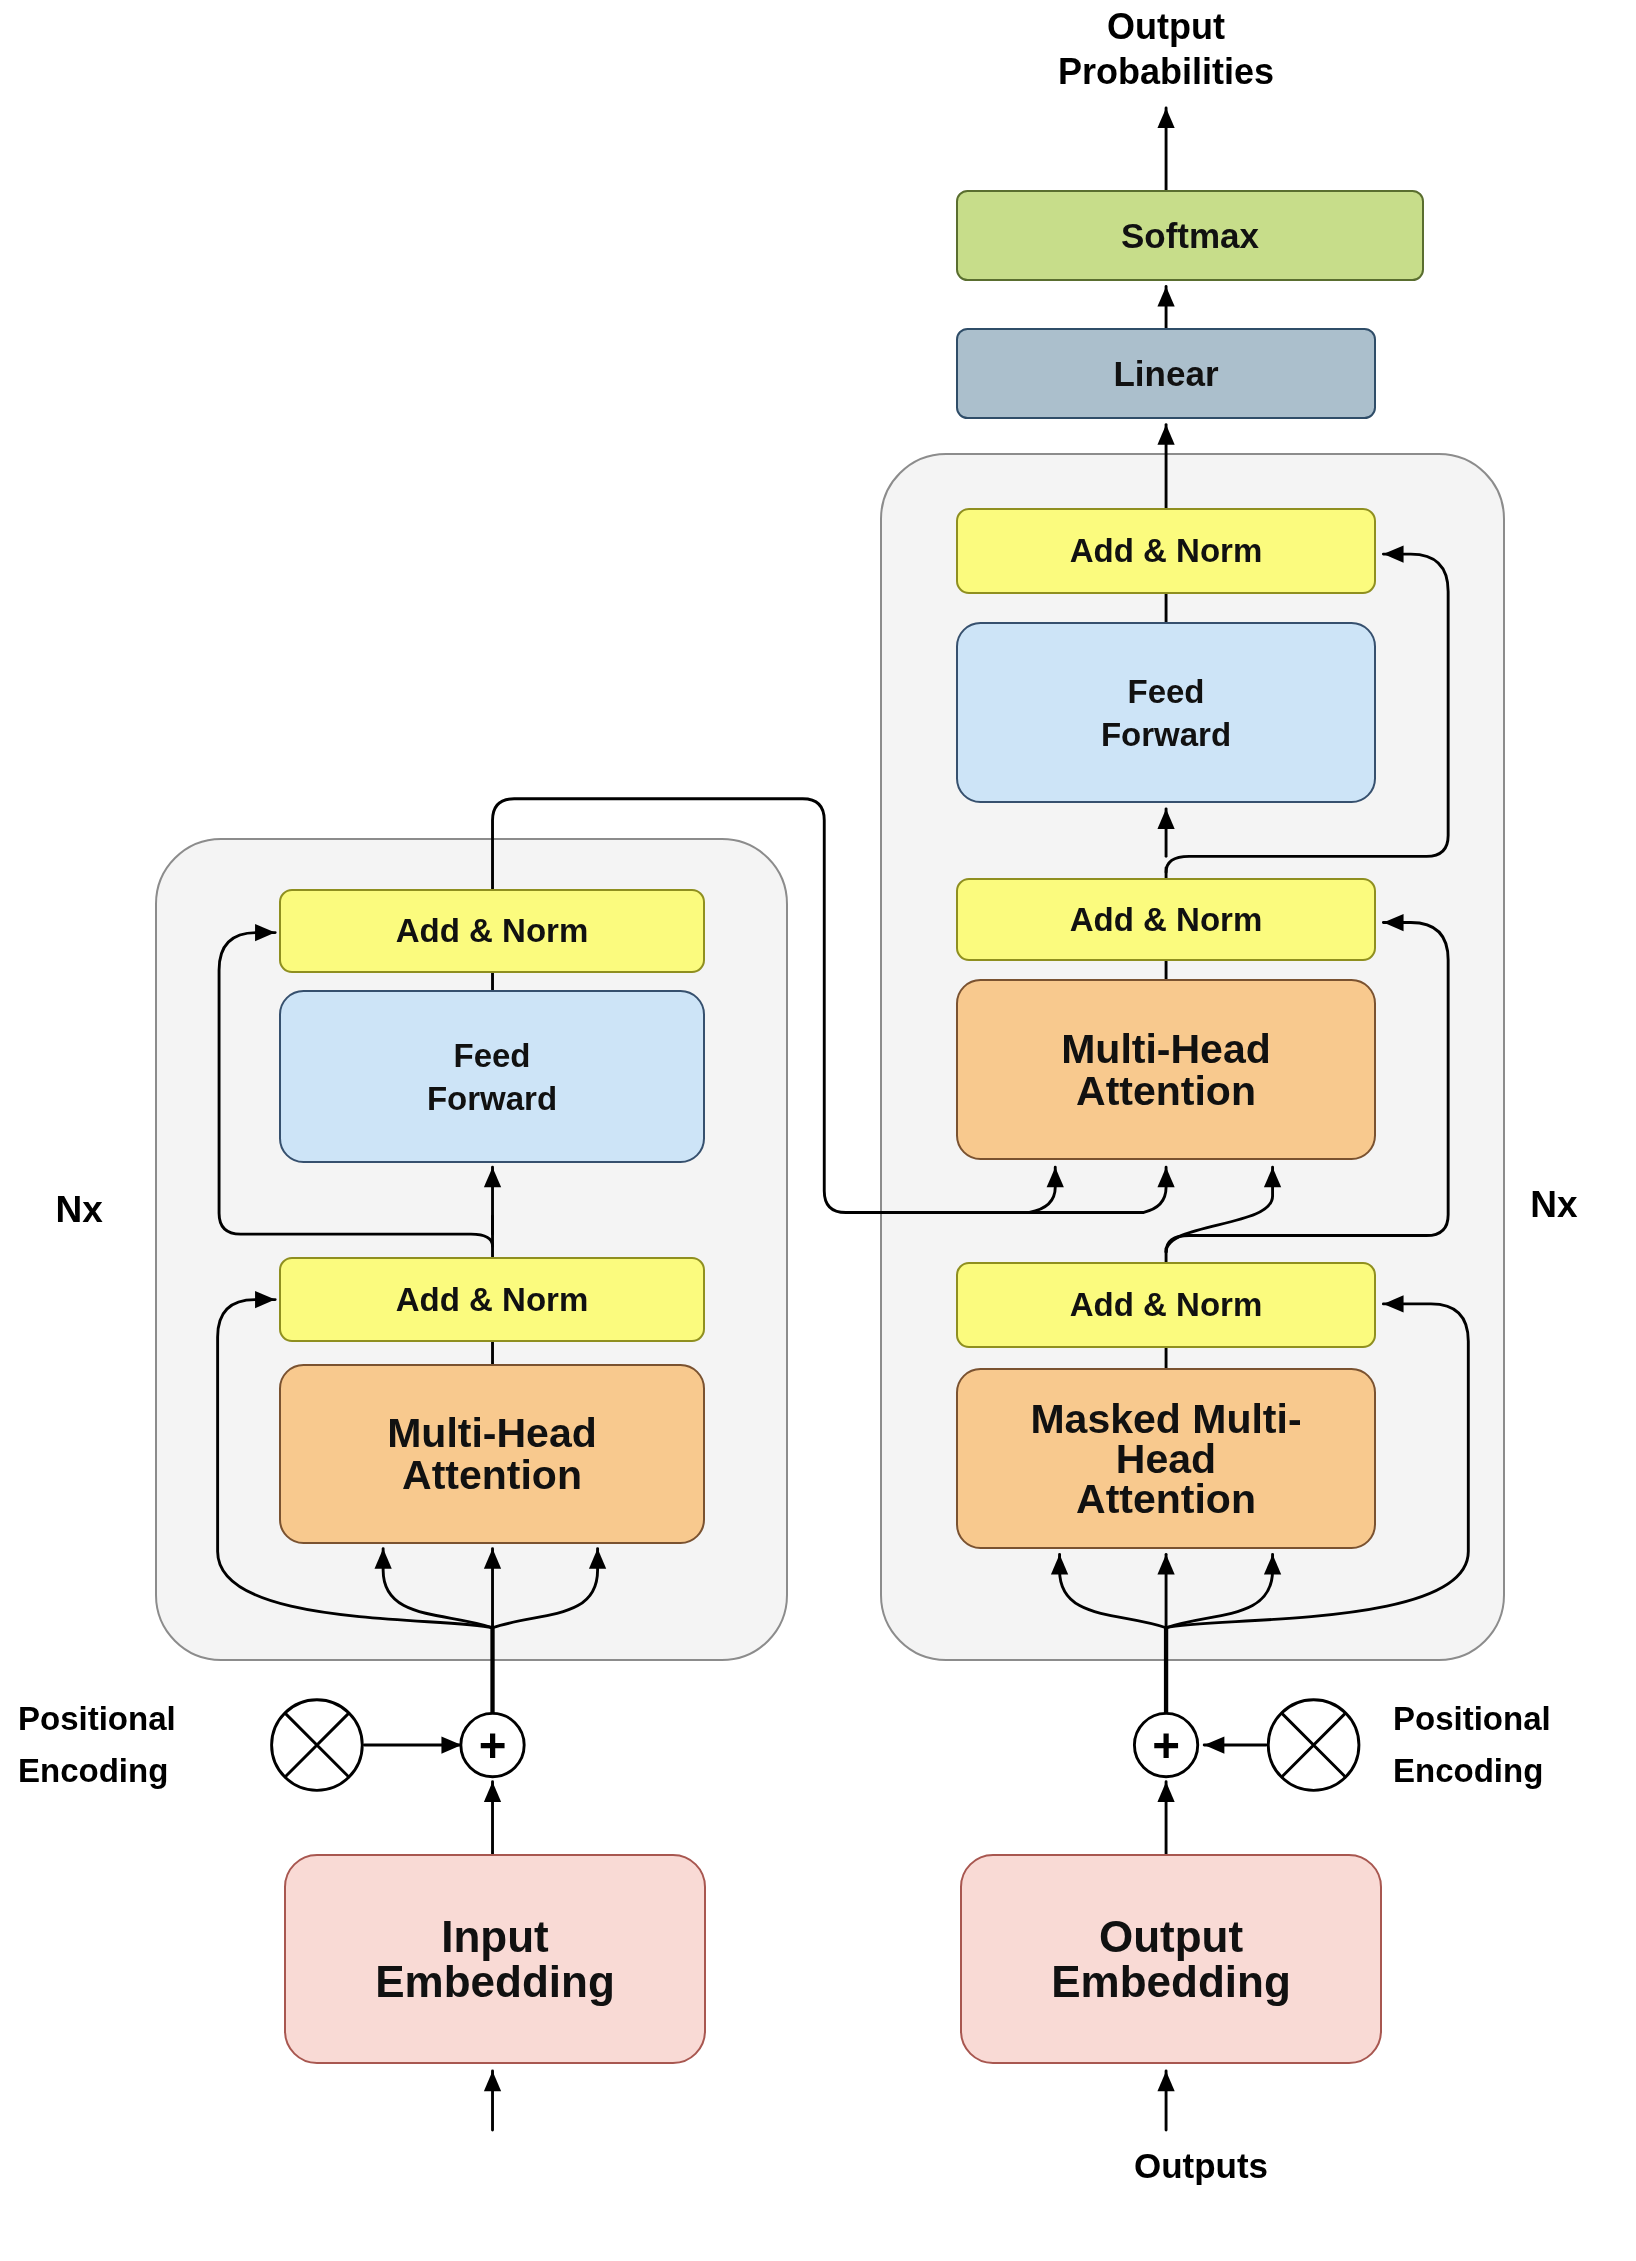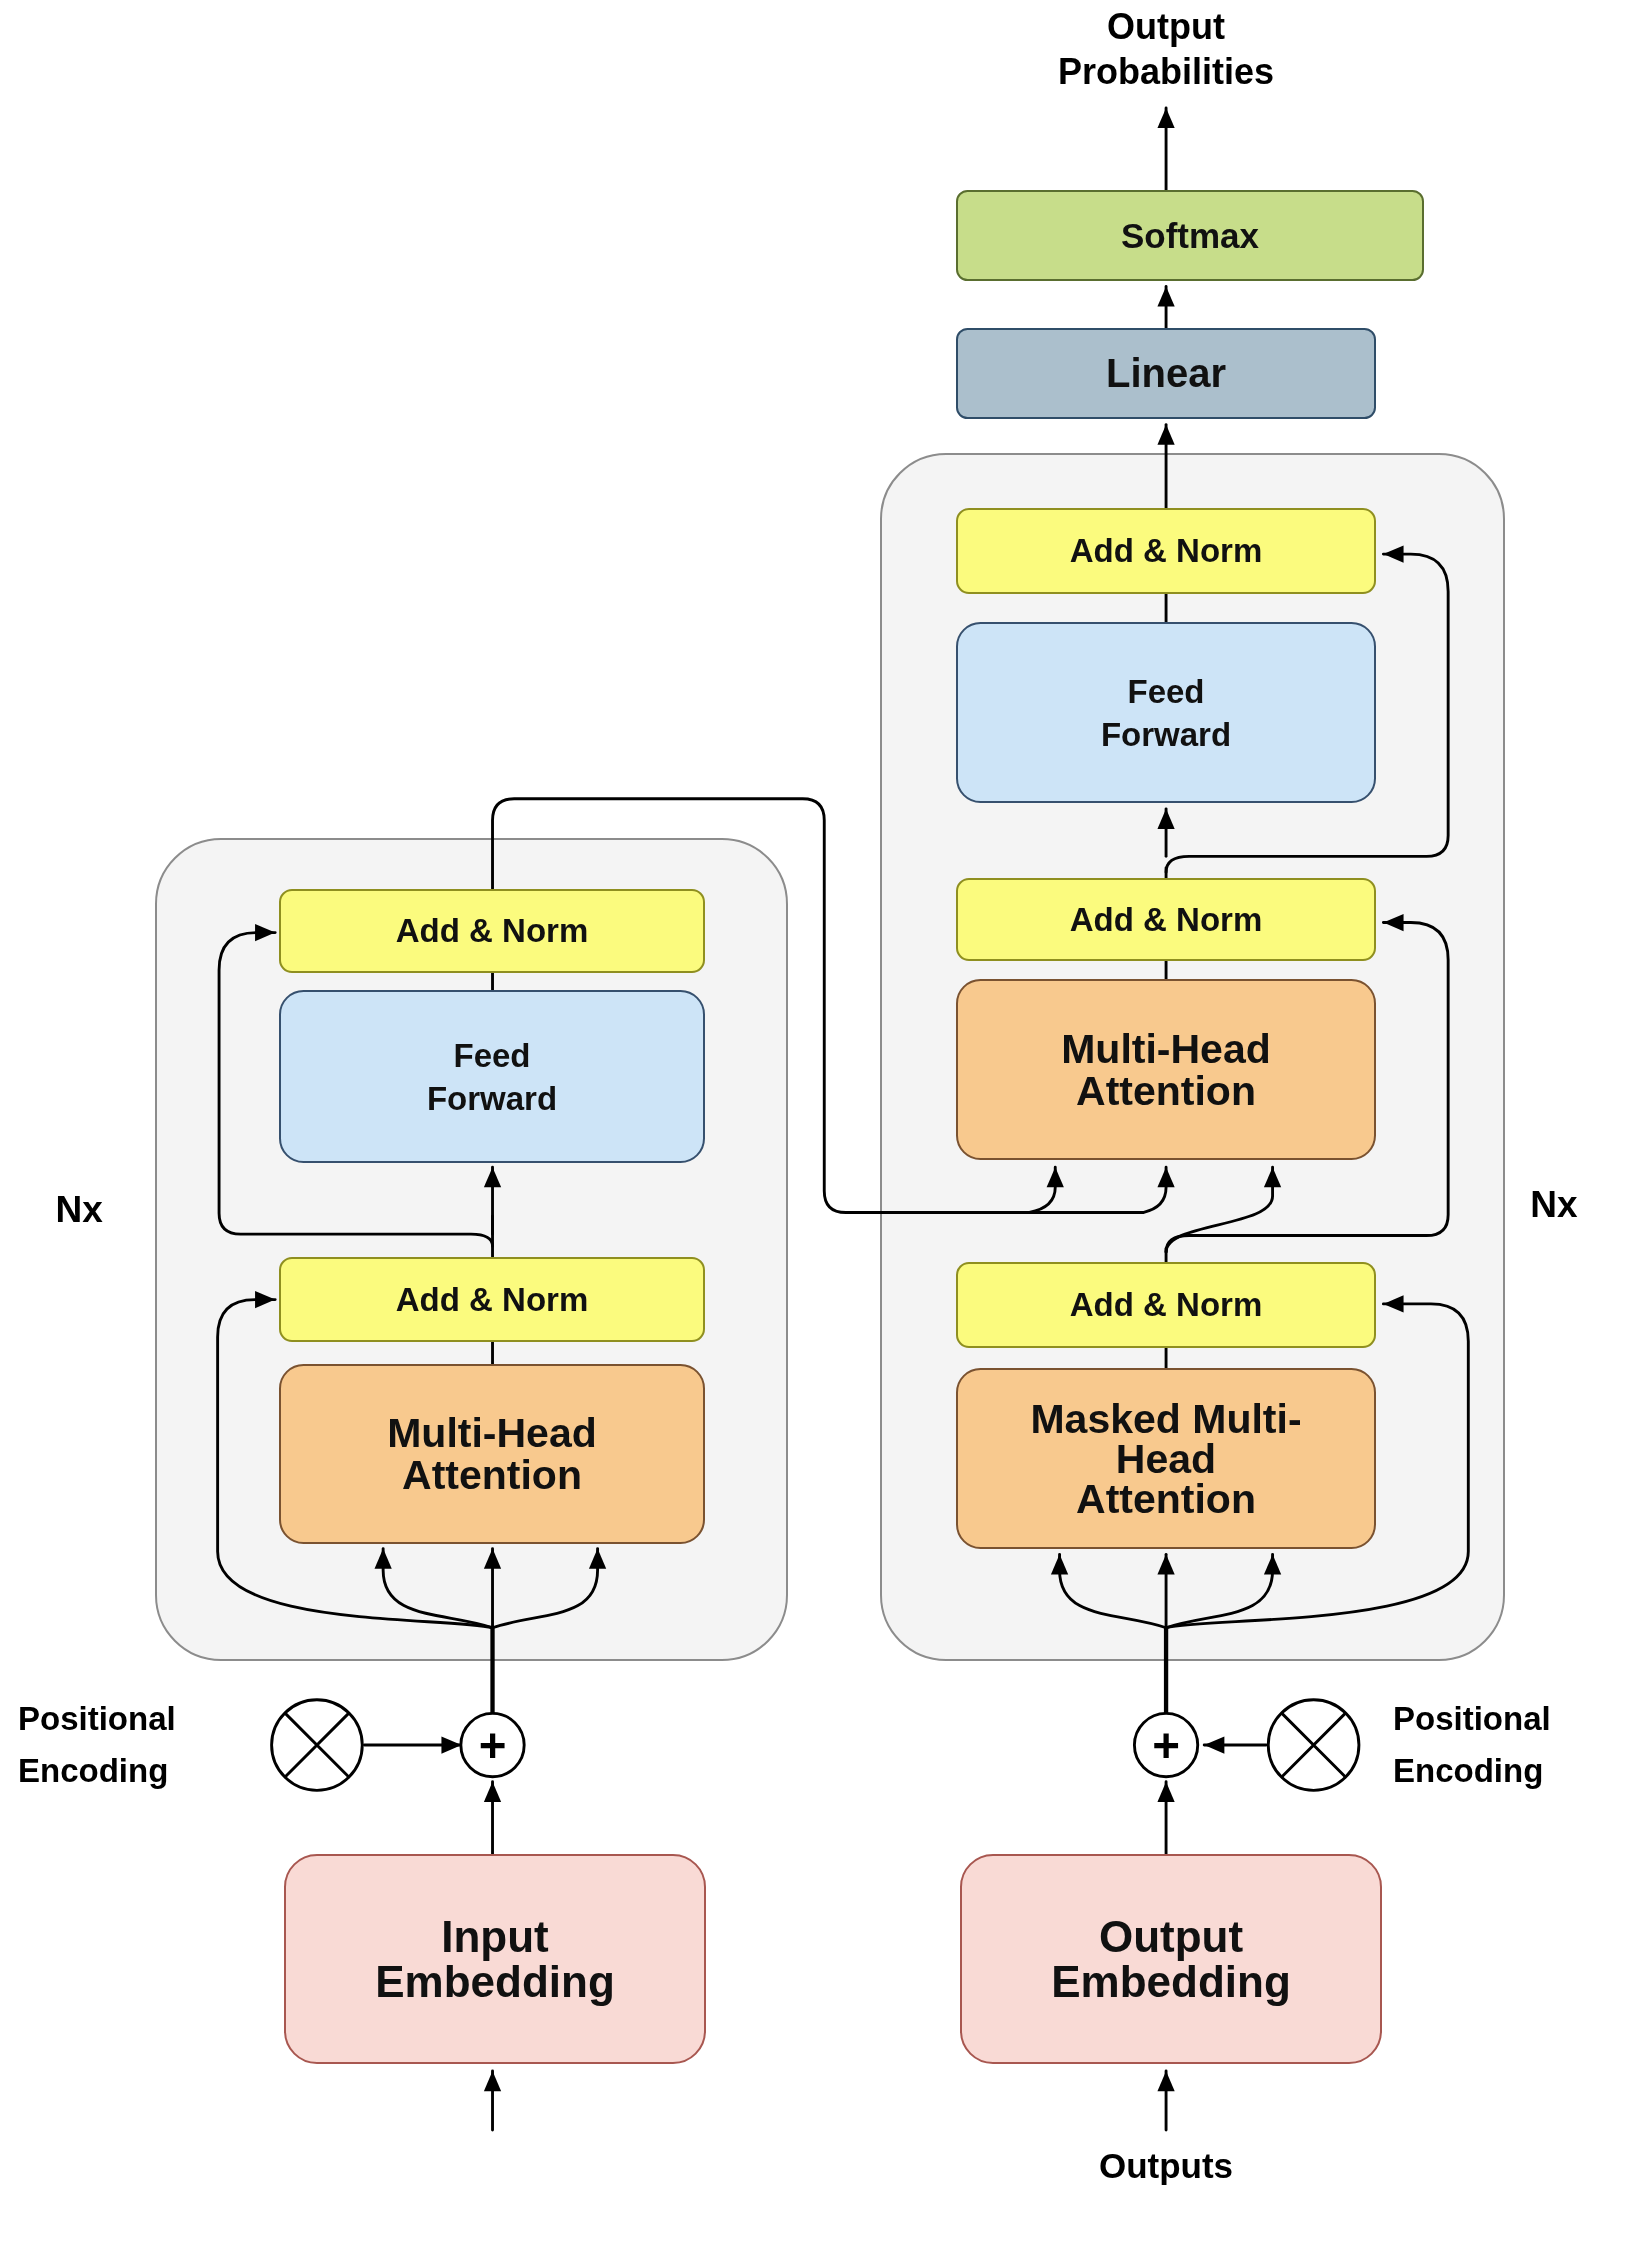--- a/index.html
+++ b/index.html
@@ -19,21 +19,21 @@
     text-align:center;
   }
   .container-box{
     position:absolute;box-sizing:border-box;
     background:#f4f4f4;border:2.2px solid #8c8c8c;border-radius:66px;
   }
   .yellow{background:#fbfb7e;border:2.2px solid #8f8f1f;border-radius:13px;font-size:33px;}
   .orange{background:#f8c98e;border:2.2px solid #7a5230;border-radius:24.5px;font-size:41px;line-height:42px;}
   .blue{background:#cde4f7;border:2.2px solid #36506e;border-radius:24.5px;font-size:33px;line-height:43px;}
   .green{background:#c7dd8a;border:2.2px solid #5a6e2f;border-radius:11.5px;font-size:35px;}
-  .slate{background:#abbfcc;border:2.2px solid #2f4d68;border-radius:11.5px;font-size:40px;}
+  .slate{background:#abbfcc;border:2.2px solid #2f4d68;border-radius:11.5px;font-size:35px;}
   .pink{background:#f9dad5;border:2.9px solid #a85750;border-radius:33px;font-size:44px;line-height:45px;}
   .freetext{
     position:absolute;font-weight:bold;color:#000;
   }
   .title{font-size:36px;line-height:45px;text-align:center;}
   .nx{font-size:37px;text-align:center;}
   .posenc{font-size:33px;line-height:52px;text-align:left;}
   .ioname{font-size:35px;line-height:53px;text-align:center;}
   .plus-glyph{font:bold 66px "Liberation Sans",sans-serif;fill:#000;}
 </style>
@@ -189,18 +189,18 @@
 
   <div class="freetext posenc" style="left:18px;top:1693px;width:245px;">
     <div>Positional</div>
     <div>Encoding</div>
   </div>
   <div class="freetext posenc" style="left:1393px;top:1693px;width:245px;">
     <div>Positional</div>
     <div>Encoding</div>
   </div>
 
-  <div class="freetext ioname" style="left:1022px;top:2139px;width:288px;">
+  <div class="freetext ioname" style="left:1057px;top:2139px;width:288px;">
     <div>Outputs</div>
   </div>
 
 </div>
 
 
 </body></html>

